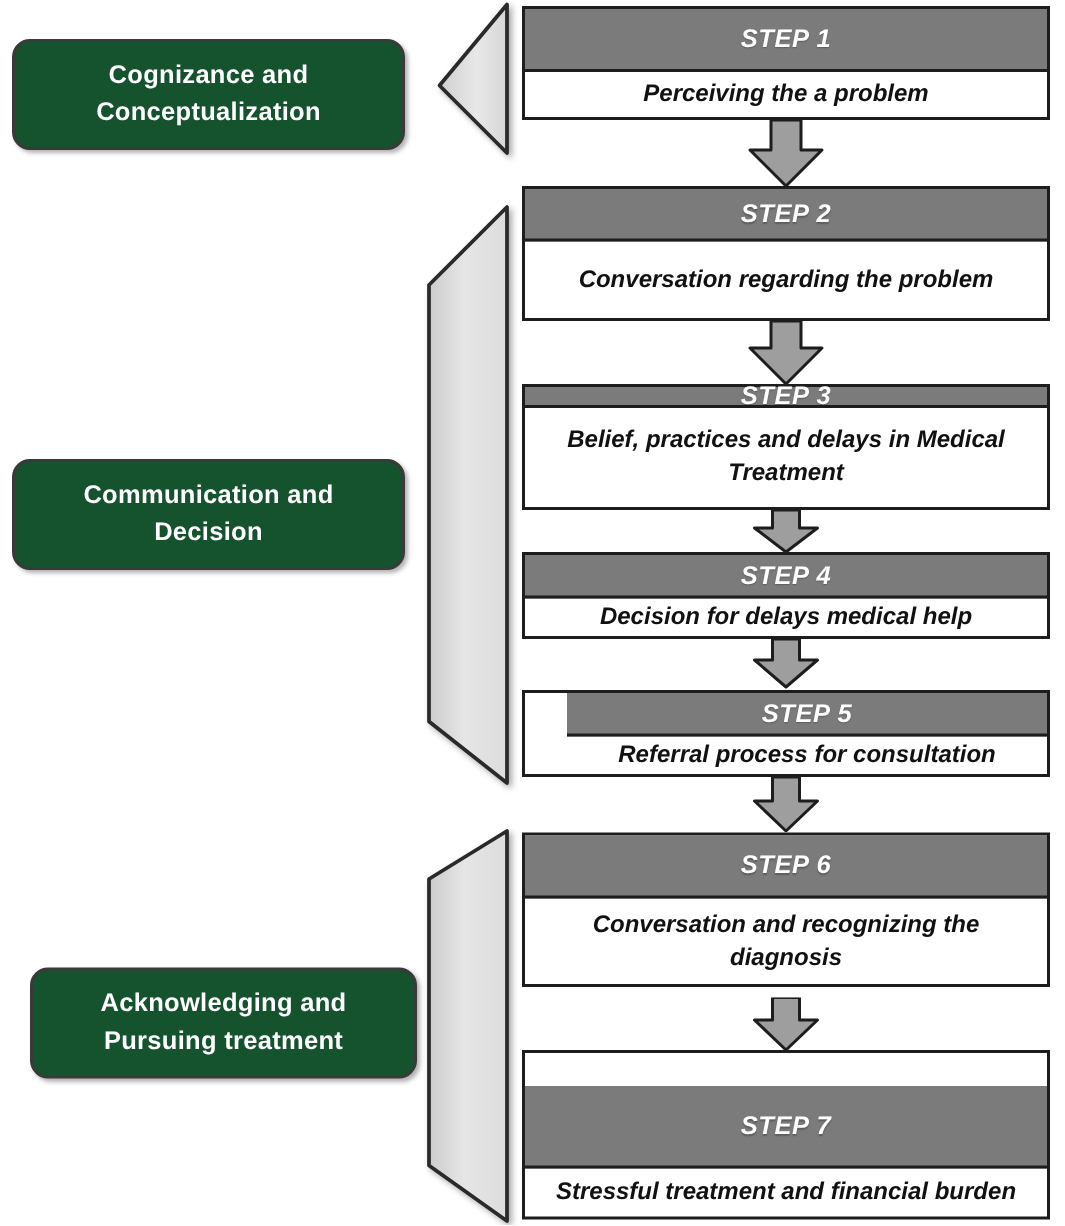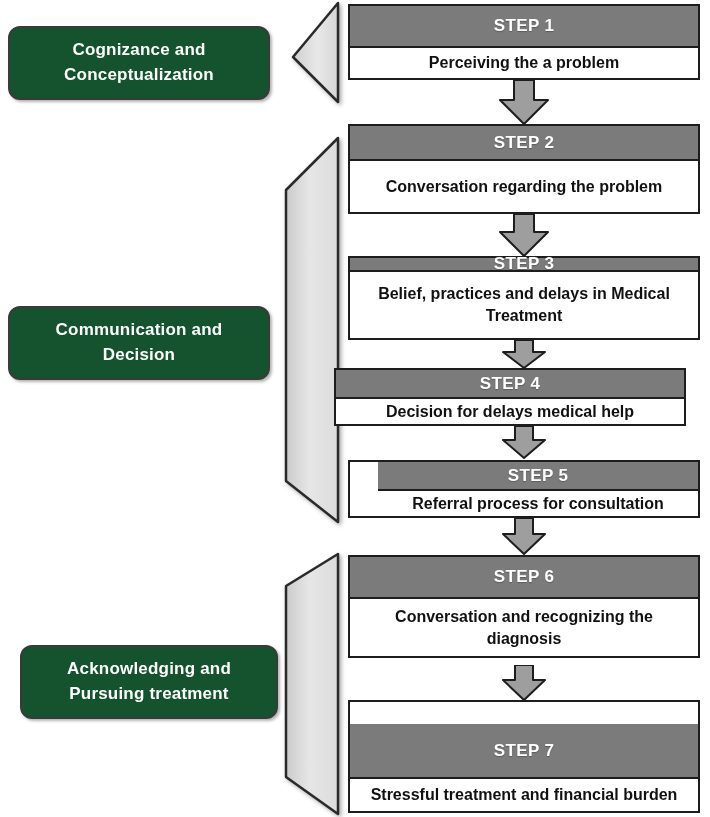--- a/index.html
+++ b/index.html
@@ -46,20 +46,21 @@
   .bracket svg { display: block; }
 
   
   .step-box {
     position: absolute;
     box-sizing: border-box;
     border: 2px solid #1d1d1d;
     background: #ffffff;
     display: flex;
     flex-direction: column;
+    font-style: italic;
   }
   .step-head {
     background: #7b7b7b;
     color: #ffffff;
     font-weight: bold;
     font-size: 17px;
     letter-spacing: 0.4px;
     display: flex;
     align-items: center;
     justify-content: center;
@@ -172,21 +173,21 @@
       </div>
     </div>
   </div>
 
   <div class="connector" style="left:500px; top:340px;">
     <svg width="48" height="30" viewBox="0 0 48 30" xmlns="http://www.w3.org/2000/svg">
       <polygon points="15,0 33,0 33,12 45,12 24,28 3,12 15,12" fill="#9e9e9e" stroke="#1d1d1d" stroke-width="2" stroke-linejoin="round"></polygon>
     </svg>
   </div>
 
-  <div class="step-box" style="left:334px; top:368px; width:352px; height:58px;">
+  <div class="step-box" style="left:348px; top:368px; width:352px; height:58px;">
     <div class="step-head" style="height:29px;">STEP 4</div>
     <div class="step-body">
       <div>
         <span>Decision for delays medical help</span>
       </div>
     </div>
   </div>
 
   <div class="connector" style="left:500px; top:426px;">
     <svg width="48" height="34" viewBox="0 0 48 34" xmlns="http://www.w3.org/2000/svg">

